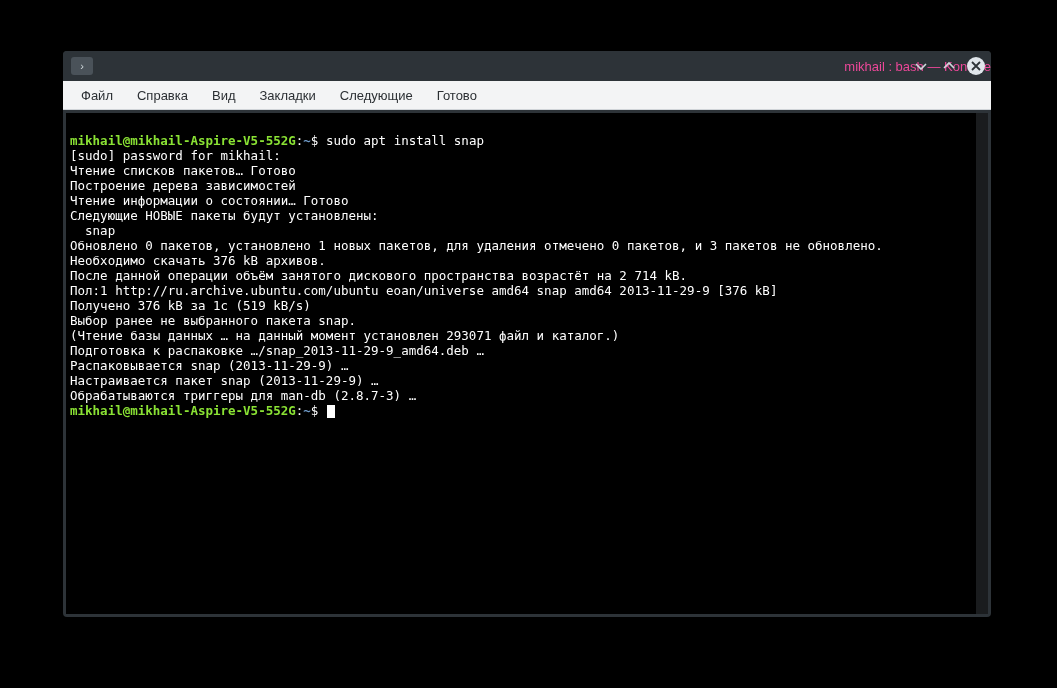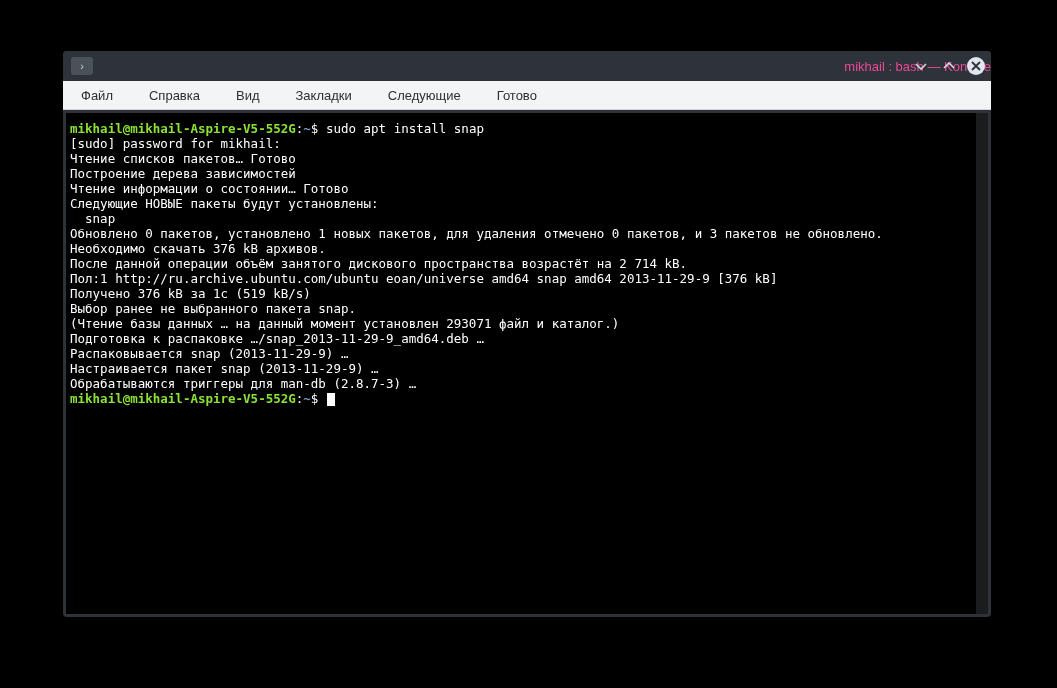--- a/index.html
+++ b/index.html
@@ -81,34 +81,34 @@
     display: flex;
     align-items: center;
     justify-content: center;
   }
   .menubar {
     height: 28px;
     background: #f3f4f5;
     display: flex;
     align-items: center;
     padding: 0 6px;
-    gap: 12px;
+    gap: 0;
     border-bottom: 1px solid #d0d4d8;
     font-size: 13px;
     color: #2b2f33;
   }
   .menu-item {
     padding: 4px 12px;
     cursor: pointer;
   }
   .terminal {
     flex: 1;
     background: #000000;
     margin: 3px;
-    padding: 8px 4px;
+    padding: 20px 4px;
     font-family: "DejaVu Sans Mono", "Liberation Mono", monospace;
     font-size: 12.5px;
     line-height: 15px;
     color: #ffffff;
     overflow: hidden;
     white-space: pre;
     position: relative;
   }
   .ps-user { color: #8ae234; font-weight: bold; }
   .ps-path { color: #729fcf; font-weight: bold; }

